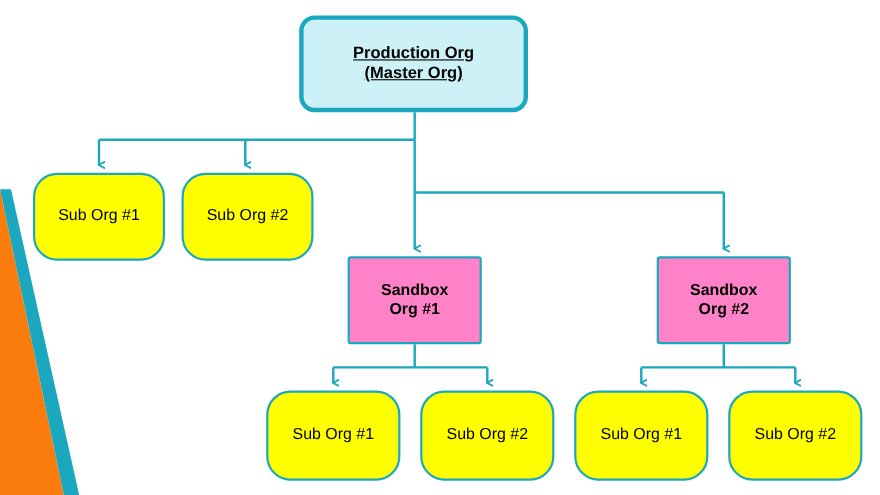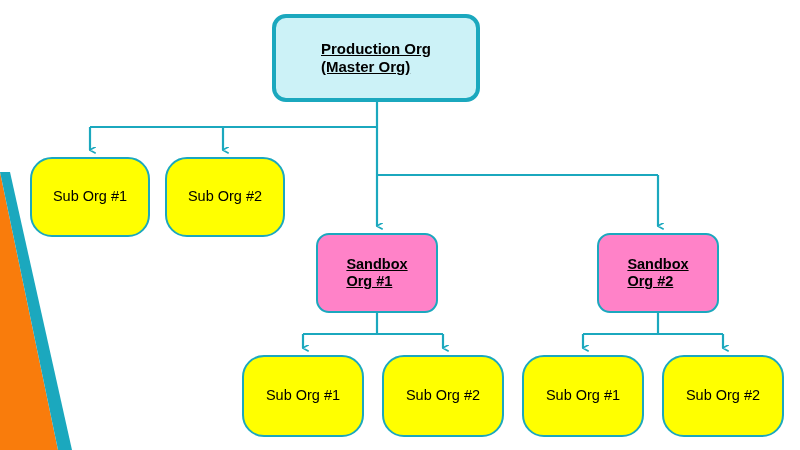--- a/index.html
+++ b/index.html
@@ -36,21 +36,21 @@
     width: 800px;
     height: 450px;
   }
   
   .node {
     position: absolute;
     box-sizing: border-box;
     display: flex;
     align-items: center;
     justify-content: center;
-    text-align: left;
+    text-align: center;
     color: #000000;
     line-height: 1.18;
     white-space: pre-line;
   }
   .node-root {
     background: #CCF2F7;
     border: 4px solid #1BA8BE;
     border-radius: 14px;
     font-size: 15px;
     font-weight: bold;
@@ -59,24 +59,23 @@
   .node-sub {
     background: #FFFF00;
     border: 2.5px solid #1BA8BE;
     border-radius: 22px;
     font-size: 14.5px;
     font-weight: normal;
   }
   .node-sandbox {
     background: #FF82C8;
     border: 2.5px solid #1BA8BE;
-    border-radius: 13px;
+    border-radius: 3px;
     font-size: 14.5px;
     font-weight: bold;
-    text-decoration: underline;
   }
   .node-label {
     display: block;
     white-space: pre-line;
   }
 </style>
 </head>
 <body>
 
 <div id="stage">

